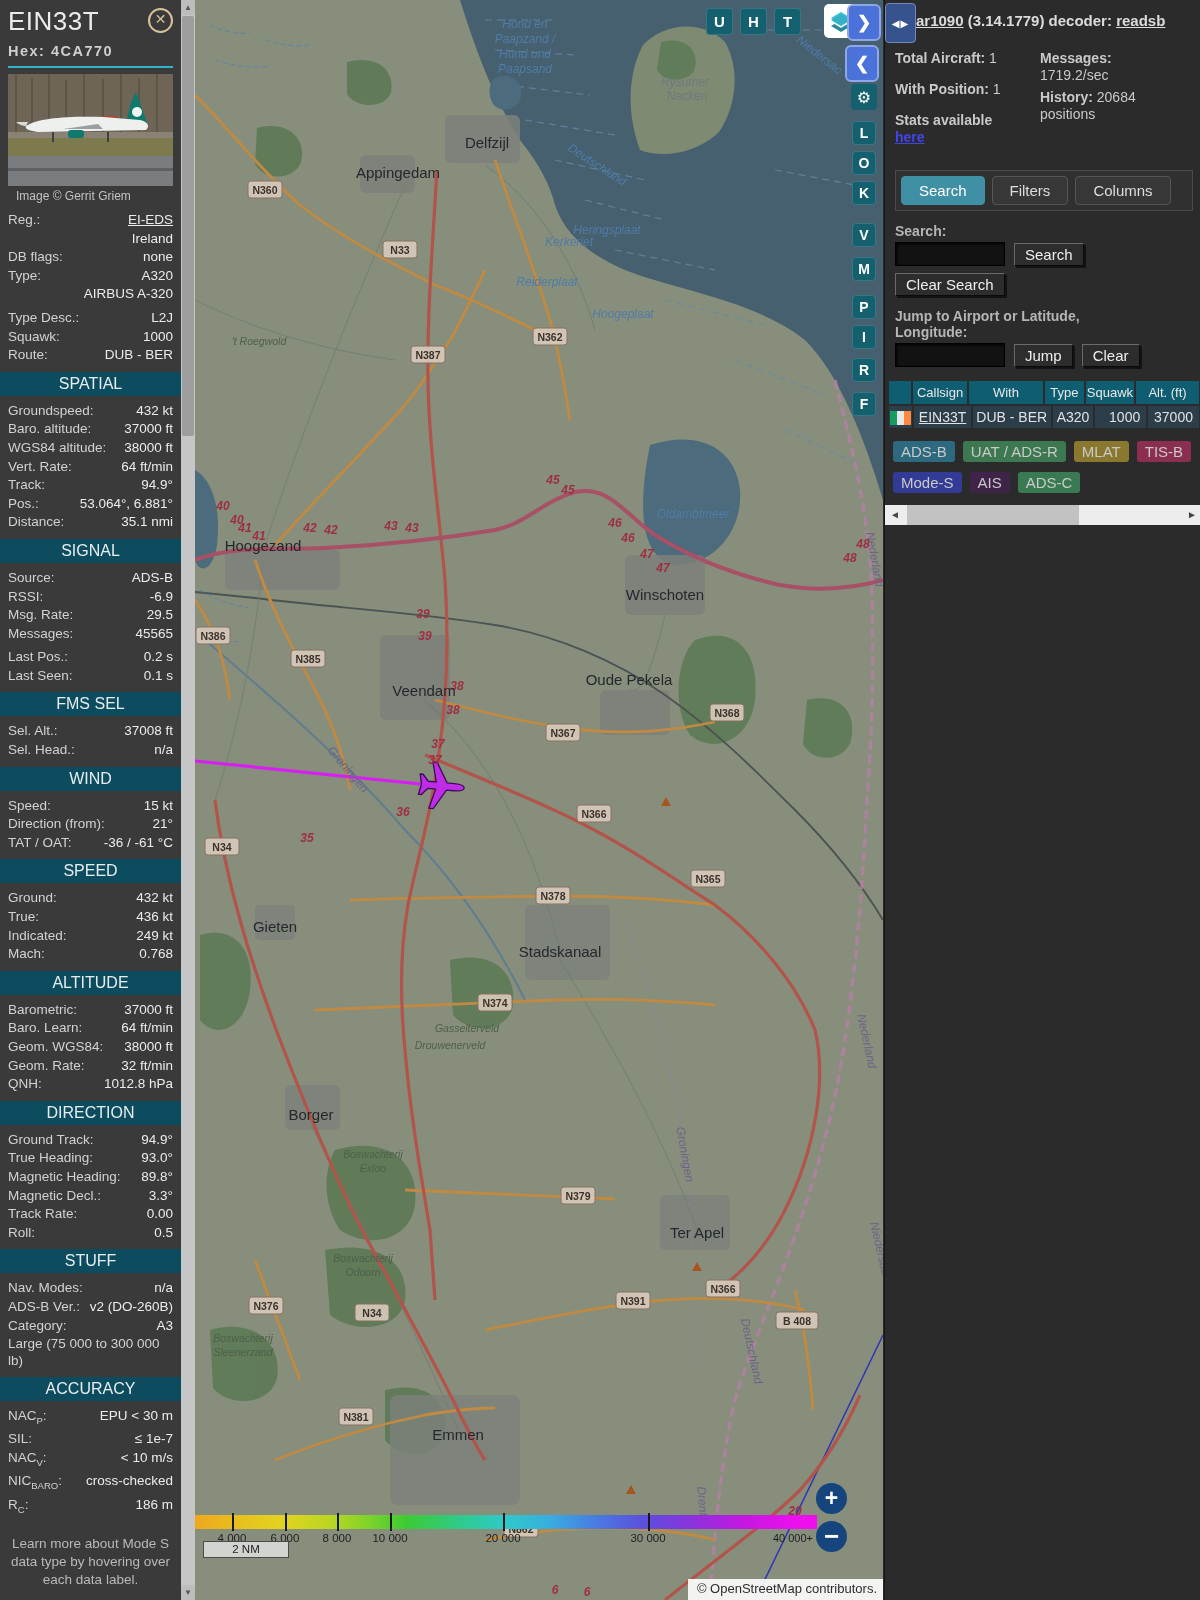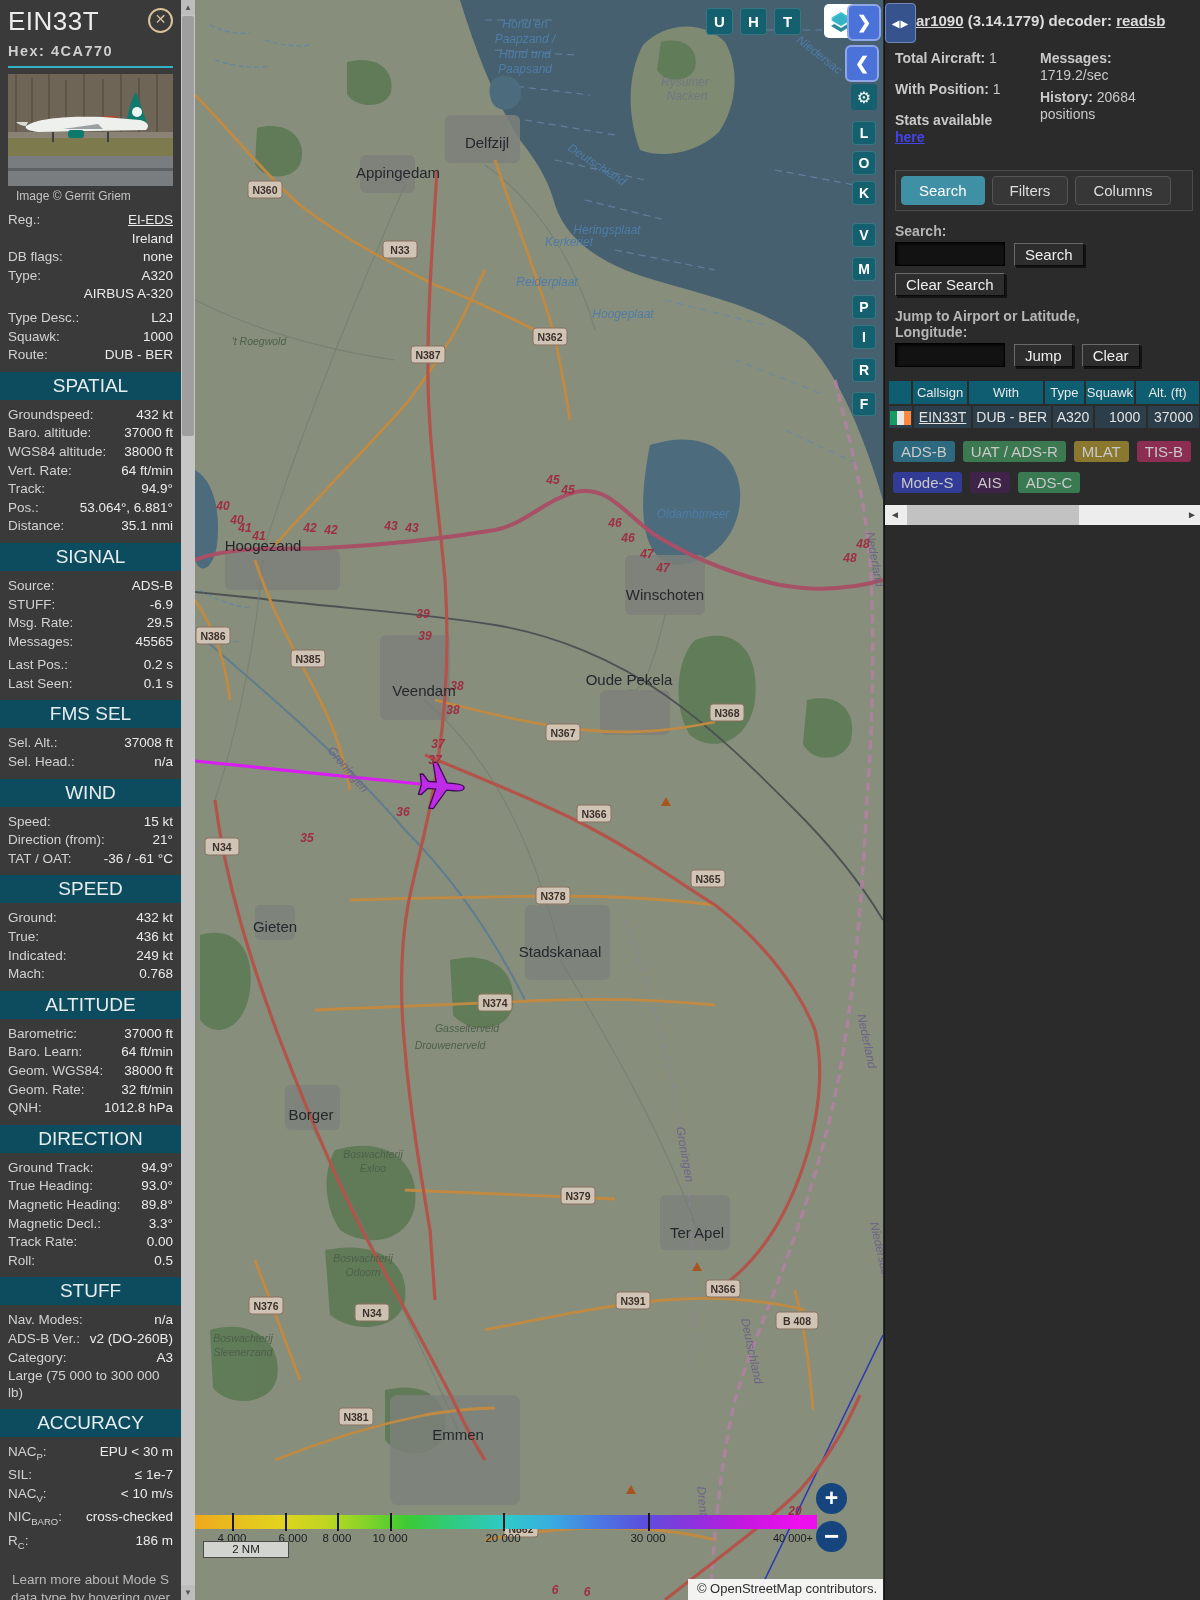--- a/index.html
+++ b/index.html
@@ -11,21 +11,21 @@
   #lp-inner{position:absolute;left:0;top:0;width:181px;height:1600px;overflow:hidden;padding:0}
   #lp-head{padding:6px 8px 0 8px;position:relative}
   #lp-callsign{font-size:26px;color:#ececec;letter-spacing:.5px}
   #lp-close{position:absolute;right:8px;top:8px;width:21px;height:21px;border:2px solid #d9c29a;border-radius:50%;
             color:#d9c29a;font-size:14px;line-height:19px;text-align:center;cursor:pointer}
   #lp-hex{font-size:14.5px;font-weight:bold;color:#cfcfcf;letter-spacing:1.5px;margin-top:6px}
   #lp-rule{height:2px;background:#31b3cb;margin:7px 0 6px 0}
   #lp-photo{width:165px;height:112px;display:block;margin:2px auto 0 auto;background:#6e6557}
   #lp-credit{font-size:12px;color:#c2c2c2;padding:3px 8px 6px 8px}
   #lp-sections{padding:2px 8px 0 8px}
-  .secbar{background:#0d4c5e;color:#e6edef;text-align:center;font-size:19px;padding:3px 0;margin:7px -8px 6px -8px}
+  .secbar{background:#0d4c5e;color:#e6edef;text-align:center;font-size:16px;padding:3px 0;margin:7px -8px 6px -8px}
   .row{display:flex;justify-content:space-between;font-size:13.5px;line-height:18.6px;color:#d2d2d2}
   .row.gap{margin-top:5px}
   .rl{white-space:nowrap}
   .rv{color:#ebebeb;text-align:right;white-space:nowrap}
   .rv.link{text-decoration:underline;cursor:pointer}
   .rowfull{font-size:13.5px;line-height:16.5px;color:#d2d2d2;padding:1px 0}
   sub{font-size:9.5px}
   #lp-footer{margin-top:16px;padding:0 6px;text-align:center;color:#b9b9b9;font-size:13.5px;line-height:18px}
   #lp-scroll{position:absolute;right:0;top:0;width:14px;height:1600px;background:#c6c6c6}
   .sb-arrow{position:absolute;left:0;width:14px;height:15px;background:#bdbdbd;color:#555;font-size:8px;text-align:center;line-height:15px}
@@ -225,21 +225,21 @@
         <div class="row">
           <span class="rl">Distance:</span>
           <span class="rv">35.1 nmi</span>
         </div>
         <div class="secbar">SIGNAL</div>
         <div class="row">
           <span class="rl">Source:</span>
           <span class="rv">ADS-B</span>
         </div>
         <div class="row">
-          <span class="rl">STUFF:</span>
+          <span class="rl">RSSI:</span>
           <span class="rv">-6.9</span>
         </div>
         <div class="row">
           <span class="rl">Msg. Rate:</span>
           <span class="rv">29.5</span>
         </div>
         <div class="row">
           <span class="rl">Messages:</span>
           <span class="rv">45565</span>
         </div>
@@ -665,21 +665,21 @@
       <div class="sqbtn abs" style="top: 358px;">R</div>
       <div class="sqbtn abs" style="top: 392px;">F</div>
     </div>
   <div id="zoom-in" class="zbtn">+</div>
   <div id="zoom-out" class="zbtn">−</div>
   <div id="legend"></div>
   <div id="legend-ticks">
       <div class="ltick" style="left: 37px;"></div>
       <div class="ltlabel" style="left: 37px;">4 000</div>
       <div class="ltick" style="left: 90px;"></div>
-      <div class="ltlabel" style="left: 98px; text-align: right;">6 000</div>
+      <div class="ltlabel" style="left: 90px; text-align: right;">6 000</div>
       <div class="ltick" style="left: 142px;"></div>
       <div class="ltlabel" style="left: 142px;">8 000</div>
       <div class="ltick" style="left: 195px;"></div>
       <div class="ltlabel" style="left: 195px;">10 000</div>
       <div class="ltick" style="left: 308px;"></div>
       <div class="ltlabel" style="left: 308px;">20 000</div>
       <div class="ltick" style="left: 453px;"></div>
       <div class="ltlabel" style="left: 453px;">30 000</div>
     </div>
   <div id="legend-end">40 000+</div>

